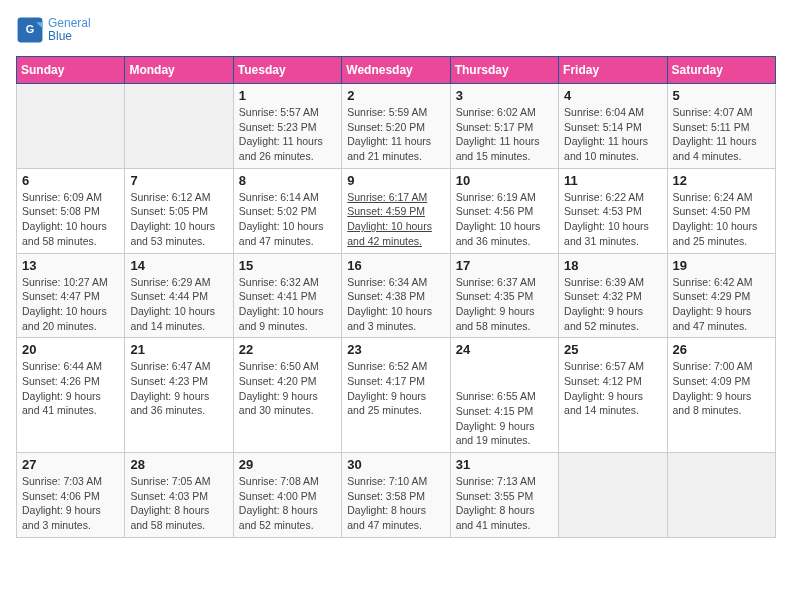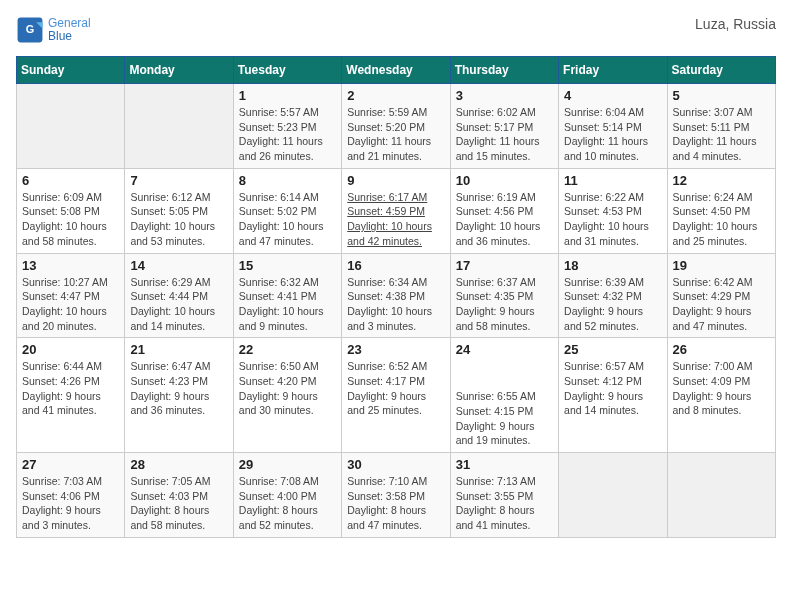--- a/index.html
+++ b/index.html
@@ -45,21 +45,21 @@
     .location {
       font-size: 14px;
       color: #555;
     }
     table {
       width: 100%;
       border-collapse: collapse;
       font-size: 11px;
     }
     thead tr th {
-      background: #0f766e;
+      background: #ec4899;
       color: #fff;
       padding: 6px 4px;
       text-align: left;
       font-size: 12px;
       border: 1px solid #1e5a9a;
     }
     tbody tr td {
       border: 1px solid #ccc;
       vertical-align: top;
       padding: 4px 5px;
@@ -98,21 +98,20 @@
       <rect x="2" y="2" width="32" height="32" rx="4" fill="#2a6db5"></rect>
       <text x="18" y="22" text-anchor="middle" fill="white" font-size="14" font-weight="bold" font-family="Arial">G</text>
       <polygon points="26,8 34,8 34,16" fill="#5bb5e8"></polygon>
     </svg>
     <div class="logo-text">
       <div><span>General</span></div>
       <div><span style="color:#2a6db5">Blue</span></div>
     </div>
   </div>
   <div class="title-area">
-    <div class="location">Luza, Russia</div>
   </div>
 </div>
 
 <table>
   <thead>
     <tr id="header-row">
     <th>Sunday</th>
         <th>Monday</th>
         <th>Tuesday</th>
         <th>Wednesday</th>
@@ -144,21 +143,21 @@
 Daylight: 11 hours and 15 minutes.</div>
         </td>
         <td>
           <span class="day-num">4</span>
           <div class="day-info" style="white-space: pre-line;">Sunrise: 6:04 AM
 Sunset: 5:14 PM
 Daylight: 11 hours and 10 minutes.</div>
         </td>
         <td>
           <span class="day-num">5</span>
-          <div class="day-info" style="white-space: pre-line;">Sunrise: 3:07 AM
+          <div class="day-info" style="white-space: pre-line;">Sunrise: 4:07 AM
 Sunset: 5:11 PM
 Daylight: 11 hours and 4 minutes.</div>
         </td>
       </tr>
       <tr>
         <td>
           <span class="day-num">6</span>
           <div class="day-info" style="white-space: pre-line;">Sunrise: 6:09 AM
 Sunset: 5:08 PM
 Daylight: 10 hours and 58 minutes.</div>

